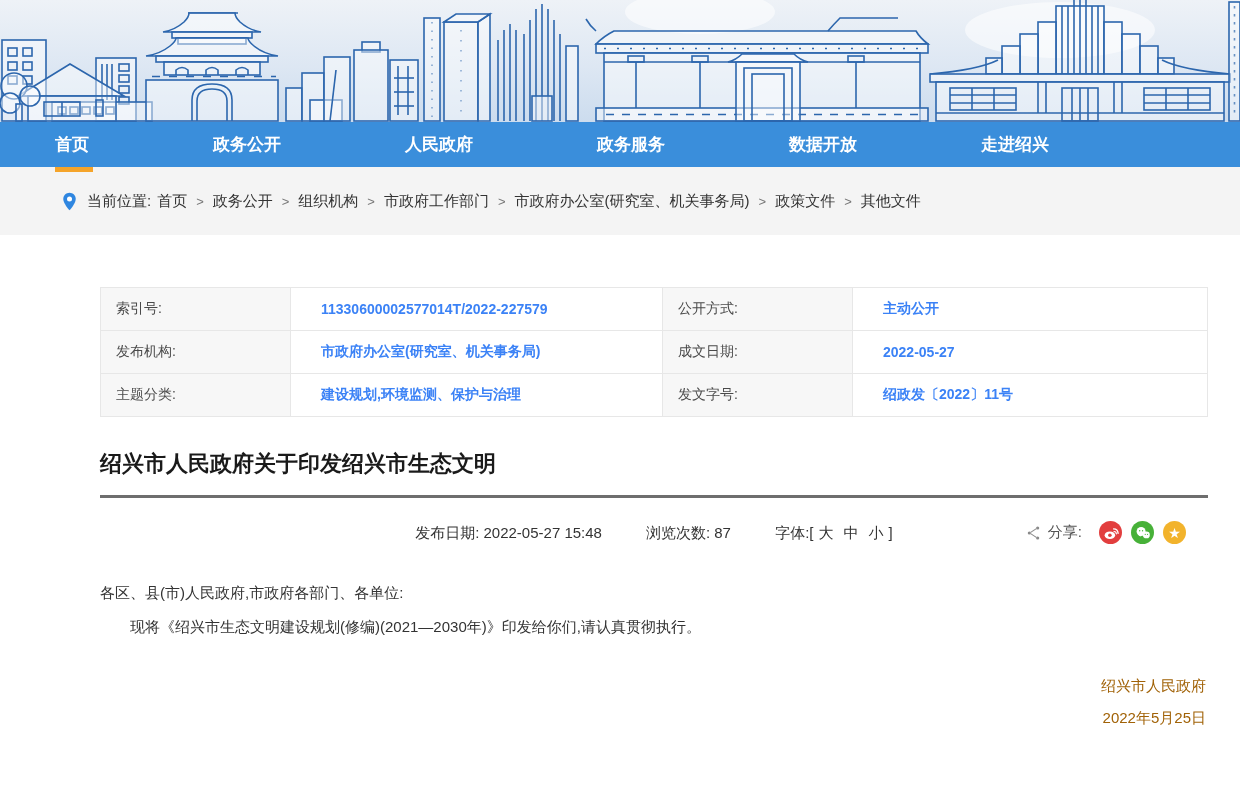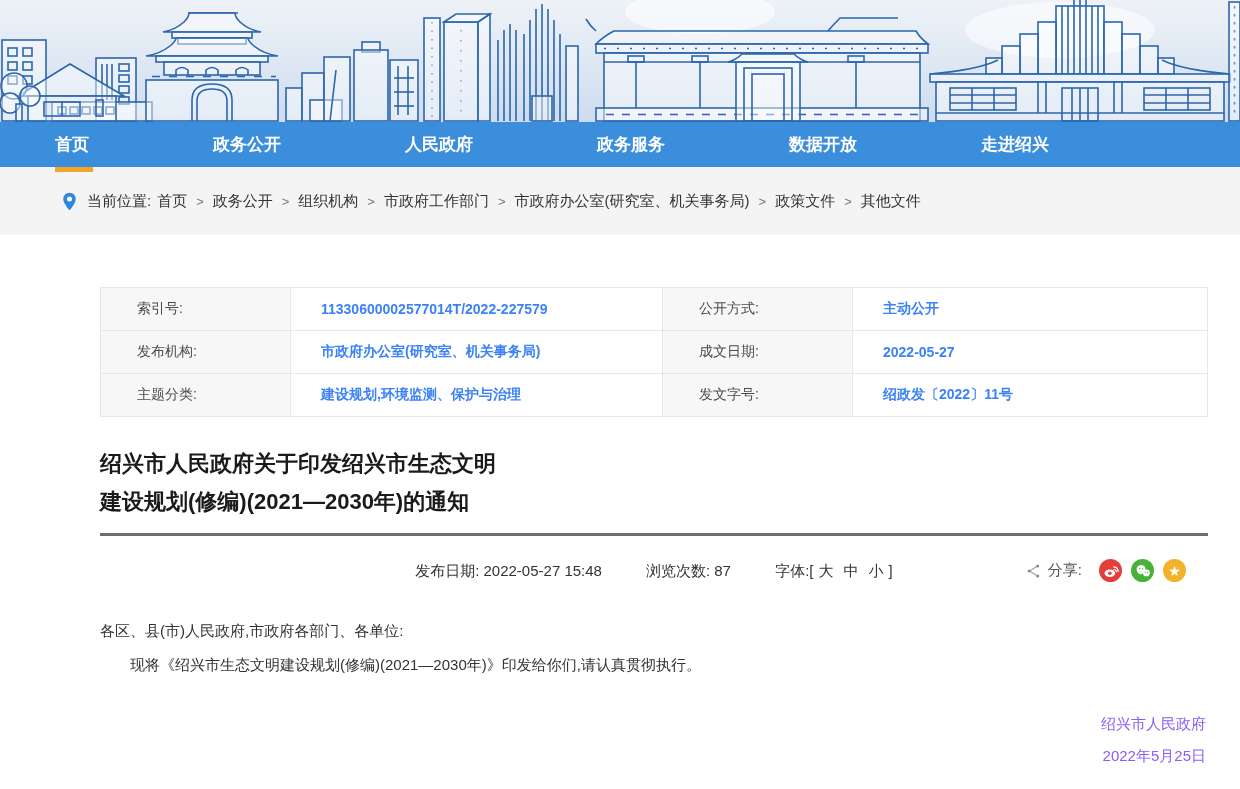--- a/index.html
+++ b/index.html
@@ -22,38 +22,38 @@
   
   .crumb-band { height:68px; background:#f4f4f4; display:flex; align-items:center; padding-left:62px; font-size:15px; color:#333; }
   .pin { display:inline-flex; margin-right:10px; }
   .crumb-prefix { margin-right:6px; }
   .crumb-item { cursor:pointer; }
   .crumb-sep { margin:0 9px; color:#777; font-size:13px; }
   
   .content { width:1108px; margin-left:100px; }
   table.info { width:100%; border-collapse:collapse; margin-top:52px; font-size:14px; table-layout:fixed; }
   table.info th, table.info td { border:1px solid #e7e7e7; height:43px; font-weight:normal; text-align:left; }
-  table.info th { width:190px; background:#f7f7f7; padding-left:36px; color:#4a4a4a; }
+  table.info th { width:190px; background:#f7f7f7; padding-left:15px; color:#4a4a4a; }
   table.info td { padding-left:30px; color:#3b82f6;font-weight:bold; }
   .doc-title { margin-top:28px; text-align:left; font-size:22px; font-weight:bold; color:#1a1a1a; line-height:38px; }
   .divider { height:3px; background:#6e6e6e; margin-top:12px; }
   .meta-row { position:relative; margin-top:22px; height:26px; font-size:15px; color:#333; }
   .meta-center { text-align:center; line-height:26px; }
   .meta-group { margin:0 20px; }
   .meta-group .lab { margin-right:4px;text-align:center; }
   .font-ctrl a { margin:0 5px; color:#333; cursor:pointer; text-decoration:none; }
   .share { position:absolute; right:22px; top:1px; display:flex; align-items:center; }
   .share-label { margin:0 8px 0 6px; color:#555; }
   .sic { width:23px; height:23px; border-radius:50%; display:inline-flex; align-items:center; justify-content:center; color:#fff; font-size:14px; margin-left:9px; cursor:pointer; text-decoration:none; }
   .sic.weibo { background:#e23e3e; }
   .sic.wechat { background:#47b138; }
   .sic.qzone { background:#f2b32c; }
   .body-text { margin-top:34px; font-size:15px; color:#333; line-height:26px; }
   .para { text-indent:2em; margin-top:8px; }
-  .signature { margin-top:30px; text-align:right; font-size:15px; color:#8b5cf6; line-height:32px; padding-right:2px; }
+  .signature { margin-top:30px; text-align:right; font-size:15px; color:#a16207; line-height:32px; padding-right:2px; }
 </style>
 </head>
 <body>
 
 <div class="banner">
   <svg viewBox="0 0 1240 122">
     <ellipse class="cloud" cx="1060" cy="30" rx="95" ry="28"></ellipse>
     <ellipse class="cloud" cx="700" cy="12" rx="75" ry="22"></ellipse>
 
     <rect class="bd" x="2" y="40" width="44" height="81"></rect>
@@ -255,21 +255,20 @@
       <th>主题分类:</th>
       <td>建设规划,环境监测、保护与治理</td>
       <th>发文字号:</th>
       <td>绍政发〔2022〕11号</td>
     </tr>
   </tbody>
     </table>
 
   <div class="doc-title">
     <div>绍兴市人民政府关于印发绍兴市生态文明</div>
-    <div>建设规划(修编)(2021—2030年)的通知</div>
   </div>
 
   <div class="divider"></div>
 
   <div class="meta-row">
     <div class="meta-center">
       <span class="meta-group"><span class="lab">发布日期:</span><span>2022-05-27 15:48</span></span>
       <span class="meta-group"><span class="lab">浏览次数:</span><span>87</span></span>
       <span class="meta-group font-ctrl"><span>字体:[</span><a>大</a><a>中</a><a>小</a><span>]</span></span>
     </div>

